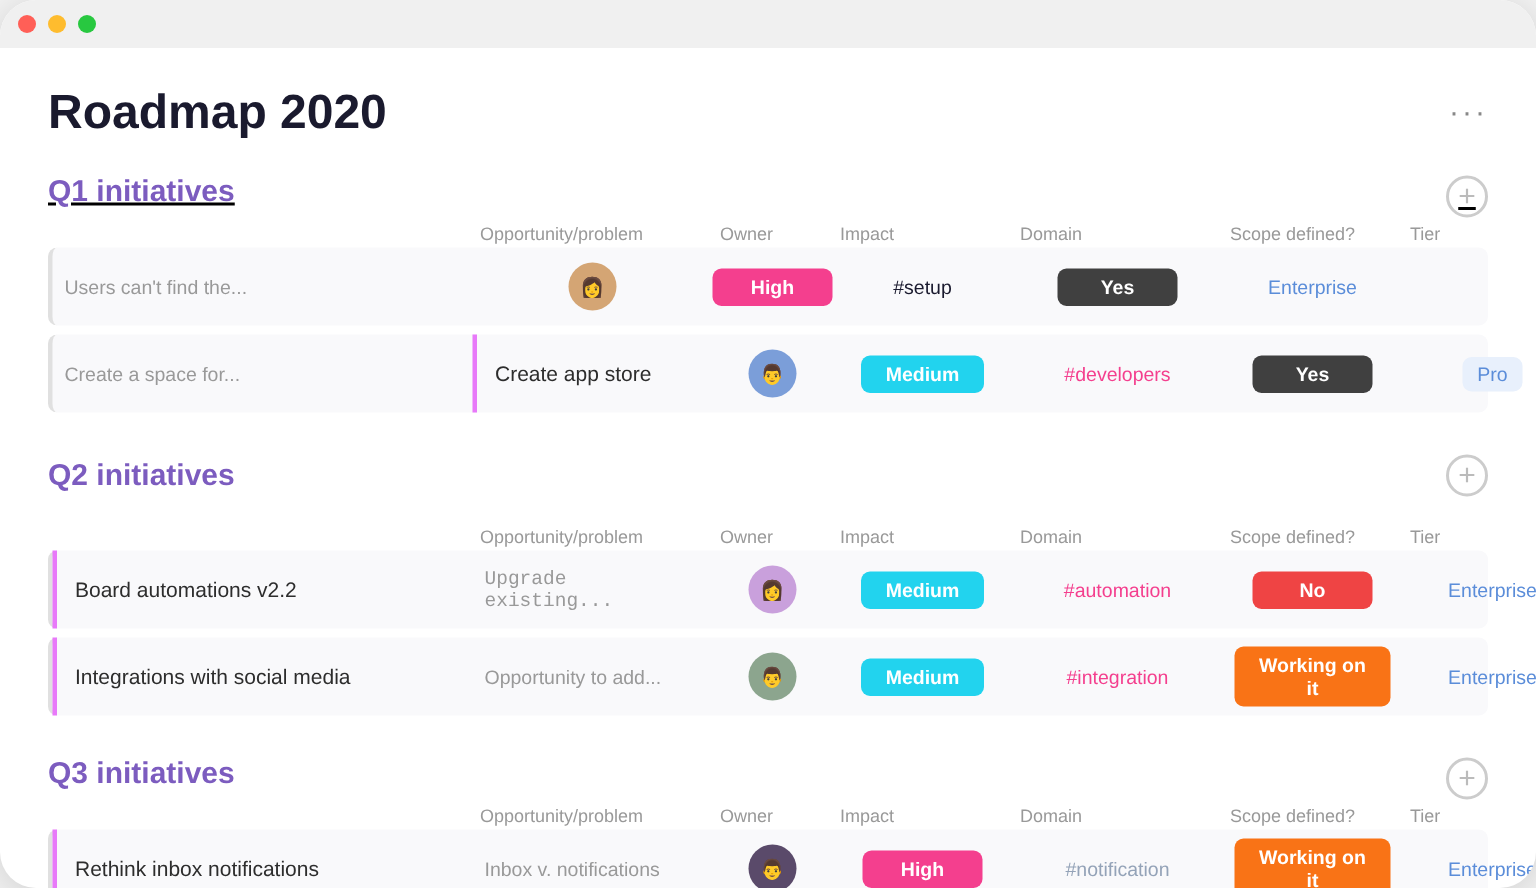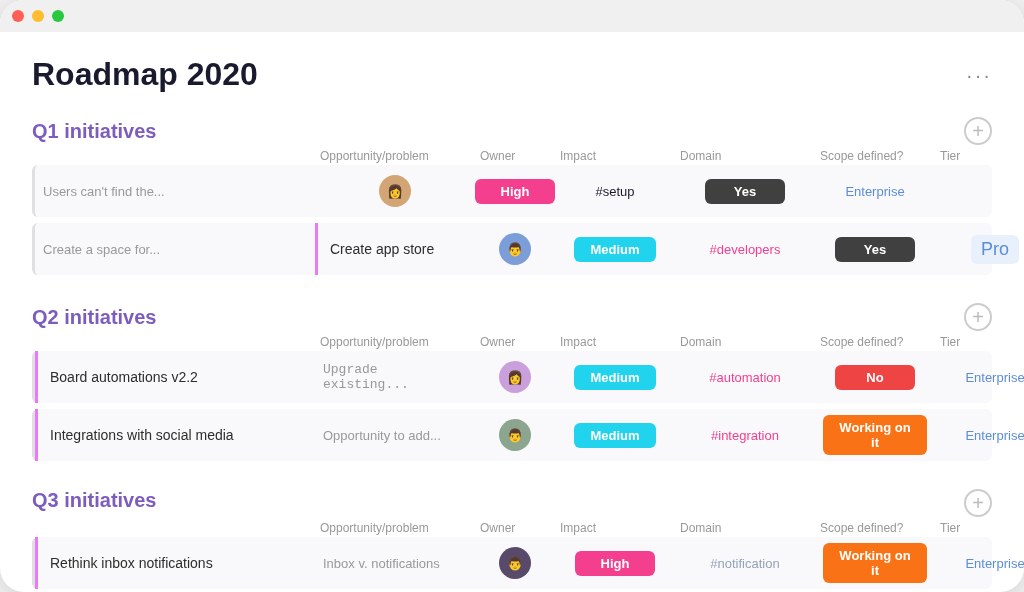--- a/index.html
+++ b/index.html
@@ -132,21 +132,21 @@
     <div class="dot green"></div>
   </div>
   <div class="content">
     <div class="page-header">
       <h1 class="page-title">Roadmap 2020</h1>
       <button class="more-btn">···</button>
     </div>
 
     <div id="sections-container">
         <div class="section">
-          <div style="display: flex; align-items: center; margin-bottom: 4px;">
+          <div style="display: flex; margin-bottom: 4px; text-decoration: underline;">
             <div class="section-title" style="color: rgb(124, 92, 191);">Q1 initiatives</div>
             <div style="flex: 1 1 0%;"></div>
             <button class="add-btn">+</button>
           </div>
           <div style="display: grid; grid-template-columns: 280px 160px 80px 120px 140px 120px 120px 40px; width: 100%; align-items: center; margin-top: 4px; margin-bottom: 2px;">
             <div style="font-size: 12px; color: rgb(153, 153, 153); padding: 0px 8px 0px 16px;"></div>
             <div style="font-size: 12px; color: rgb(153, 153, 153); padding: 0px 8px;">Opportunity/problem</div>
             <div style="font-size: 12px; color: rgb(153, 153, 153); padding: 0px 8px;">Owner</div>
             <div style="font-size: 12px; color: rgb(153, 153, 153); padding: 0px 8px;">Impact</div>
             <div style="font-size: 12px; color: rgb(153, 153, 153); padding: 0px 8px;">Domain</div>
@@ -181,26 +181,26 @@
             <div style="padding: 6px 8px; display: flex; align-items: center; justify-content: center;">
               <span class="badge cyan">Medium</span>
             </div>
             <div style="padding: 6px 8px; display: flex; align-items: center; justify-content: center;">
               <span style="color: rgb(244, 63, 142); font-weight: 500; font-size: 13px;">#developers</span>
             </div>
             <div style="padding: 6px 8px; display: flex; align-items: center; justify-content: center;">
               <span class="badge green">Yes</span>
             </div>
             <div style="padding: 6px 8px; display: flex; align-items: center; justify-content: center;">
-              <span style="background: rgb(232, 240, 252); border-radius: 6px; padding: 4px 10px; color: rgb(91, 141, 217); font-size: 18px;">Pro</span>
+              <span style="background: rgb(232, 240, 252); border-radius: 6px; padding: 4px 10px; color: rgb(91, 141, 217); font-size: 13px;">Pro</span>
             </div>
           </div>
         </div>
         <div class="section">
-          <div style="display: flex; align-items: center; margin-bottom: 4px;">
+          <div style="display: flex; align-items: center; margin-bottom: 20px;">
             <div class="section-title" style="color: rgb(124, 92, 191);">Q2 initiatives</div>
             <div style="flex: 1 1 0%;"></div>
             <button class="add-btn">+</button>
           </div>
           <div style="display: grid; grid-template-columns: 280px 160px 80px 120px 140px 120px 120px 40px; width: 100%; align-items: center; margin-top: 4px; margin-bottom: 2px;">
             <div style="font-size: 12px; color: rgb(153, 153, 153); padding: 0px 8px 0px 16px;"></div>
             <div style="font-size: 12px; color: rgb(153, 153, 153); padding: 0px 8px;">Opportunity/problem</div>
             <div style="font-size: 12px; color: rgb(153, 153, 153); padding: 0px 8px;">Owner</div>
             <div style="font-size: 12px; color: rgb(153, 153, 153); padding: 0px 8px;">Impact</div>
             <div style="font-size: 12px; color: rgb(153, 153, 153); padding: 0px 8px;">Domain</div>

